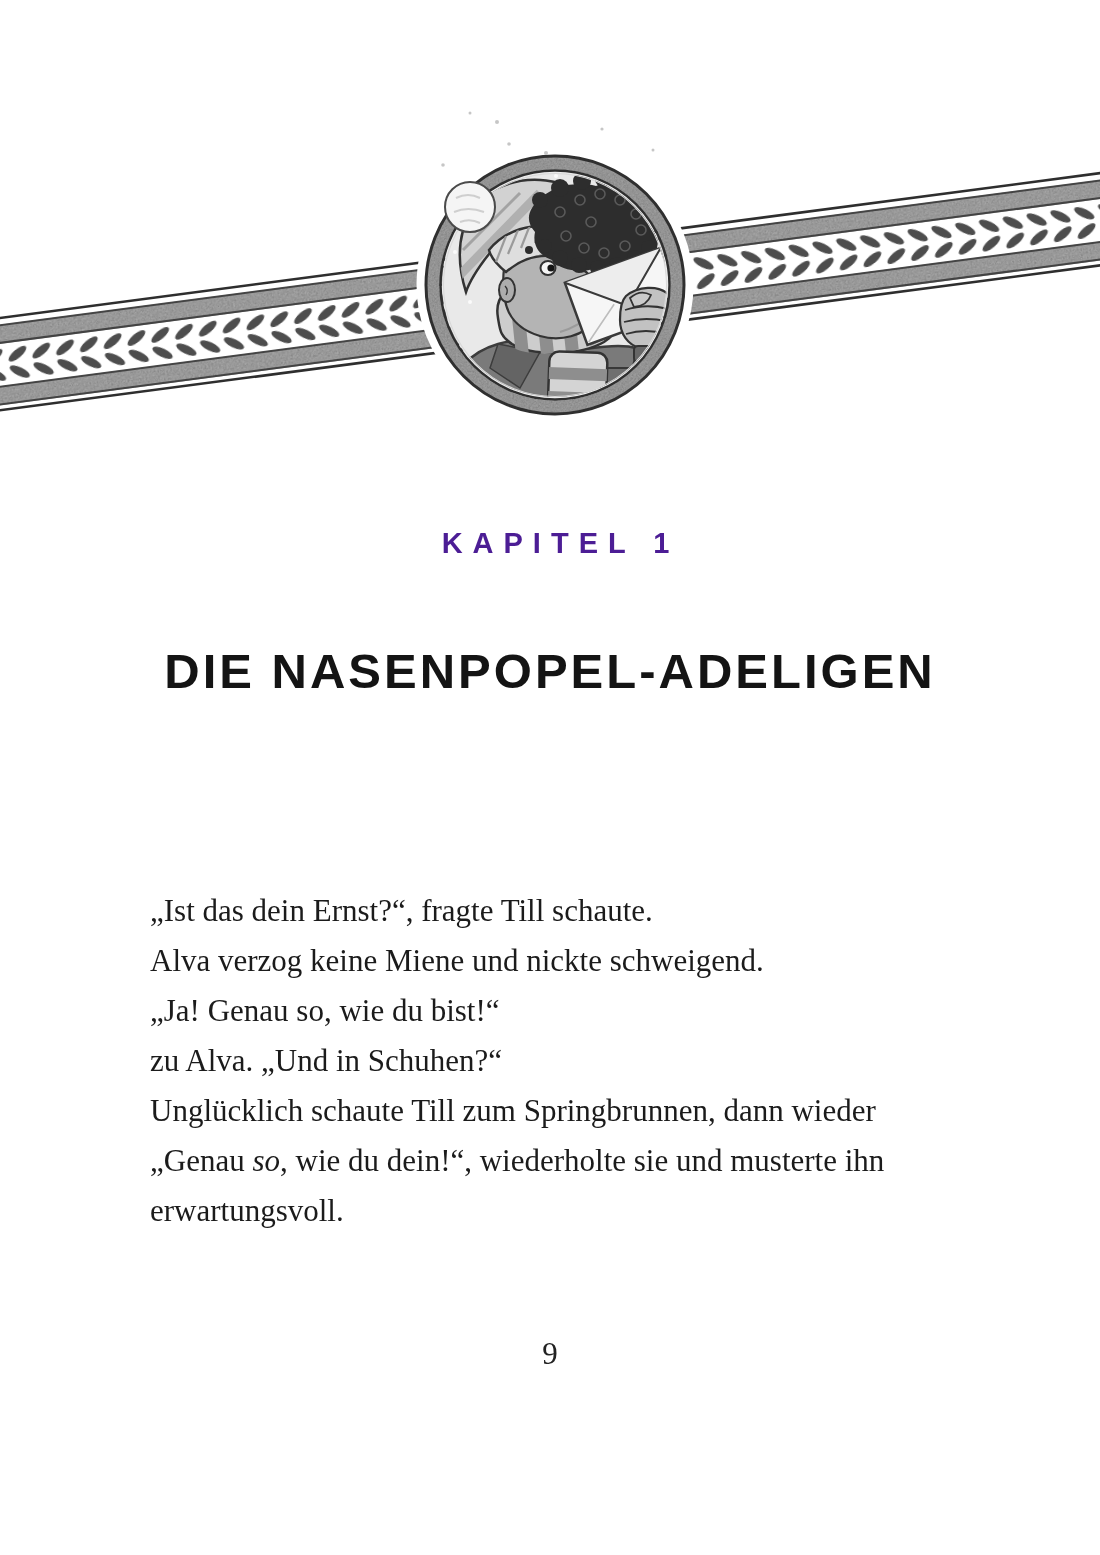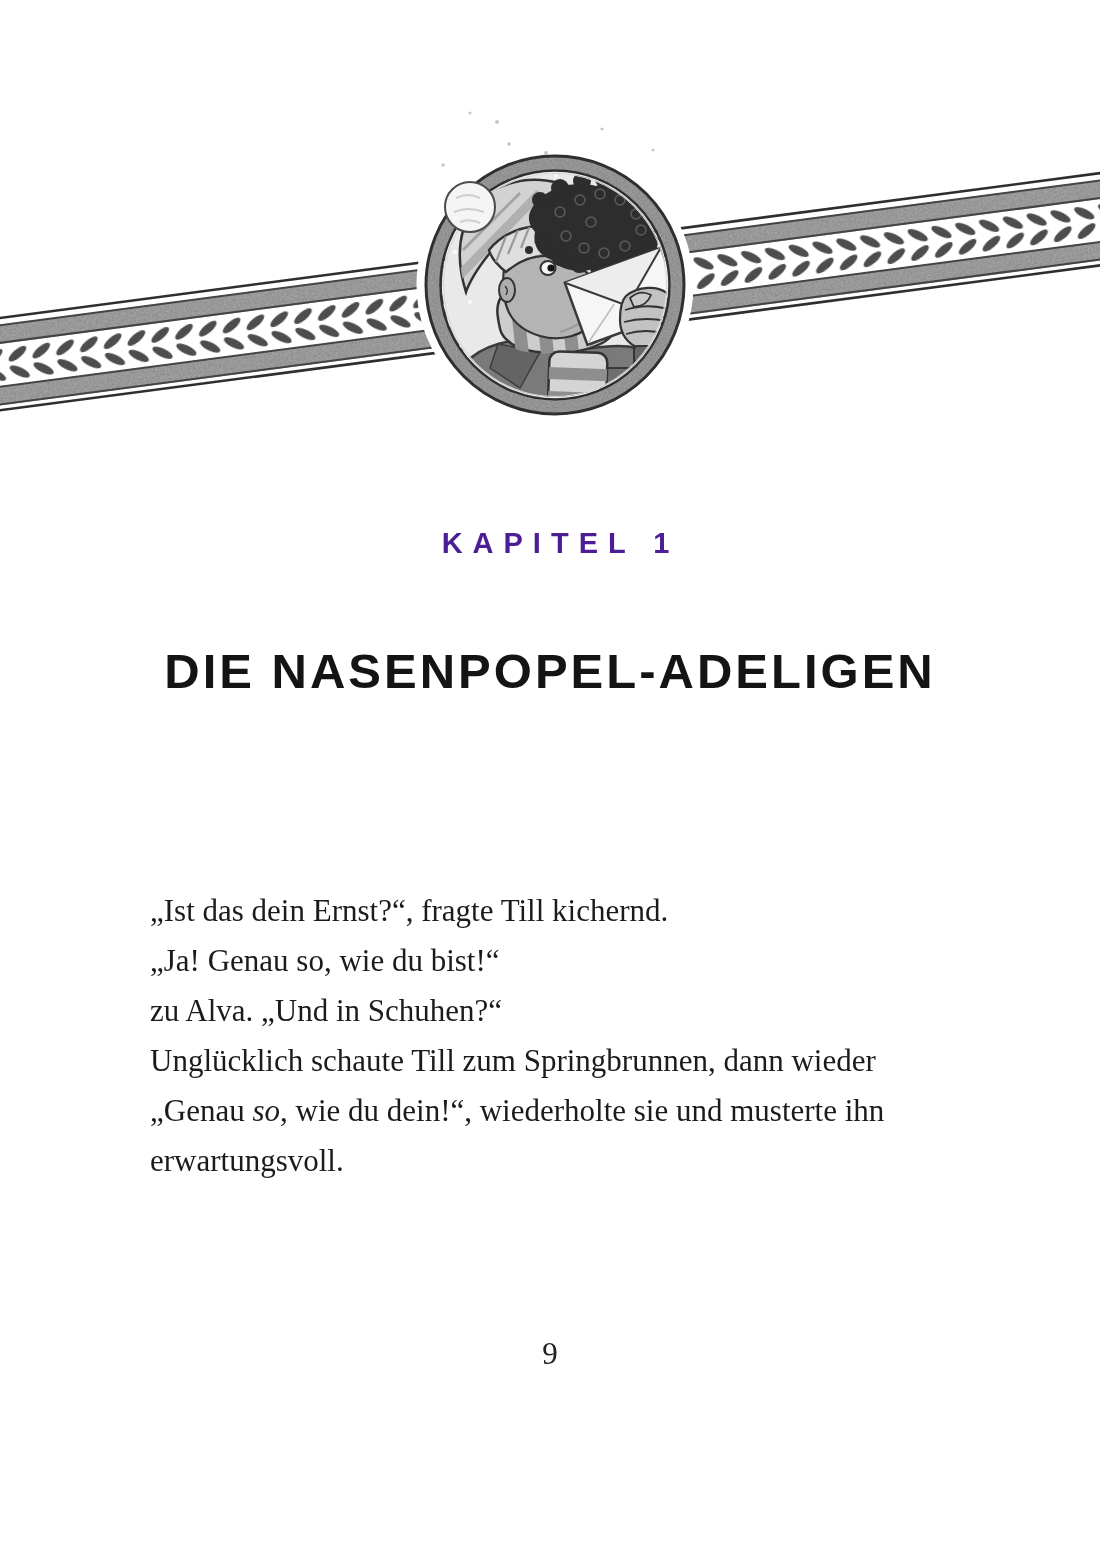--- a/index.html
+++ b/index.html
@@ -247,21 +247,22 @@
     </g>
   </svg>
 
   <div class="kicker">KAPITEL 1</div>
 
   <h1 class="title">
       <span>DIE NASENPOPEL-ADELIGEN</span>
     </h1>
 
   <div class="bodytext">
-    <p>„Ist das dein Ernst?“, fragte Till kichernd.</p>
+    <p>„Ist das dein Ernst?“, fragte Till schaute.</p>
+    <p>Alva verzog keine Miene und nickte schweigend.</p>
     <p>„Ja! Genau so, wie du bist!“</p>
     <p>zu Alva. „Und in Schuhen?“</p>
     <p>Unglücklich schaute Till zum Springbrunnen, dann wieder</p>
     <p><span>„Genau </span><em>so</em><span>, wie du dein!“, wiederholte sie und musterte ihn</span></p>
     <p>erwartungsvoll.</p>
   </div>
 
   <div class="pageno">9</div>
 </div>
 

